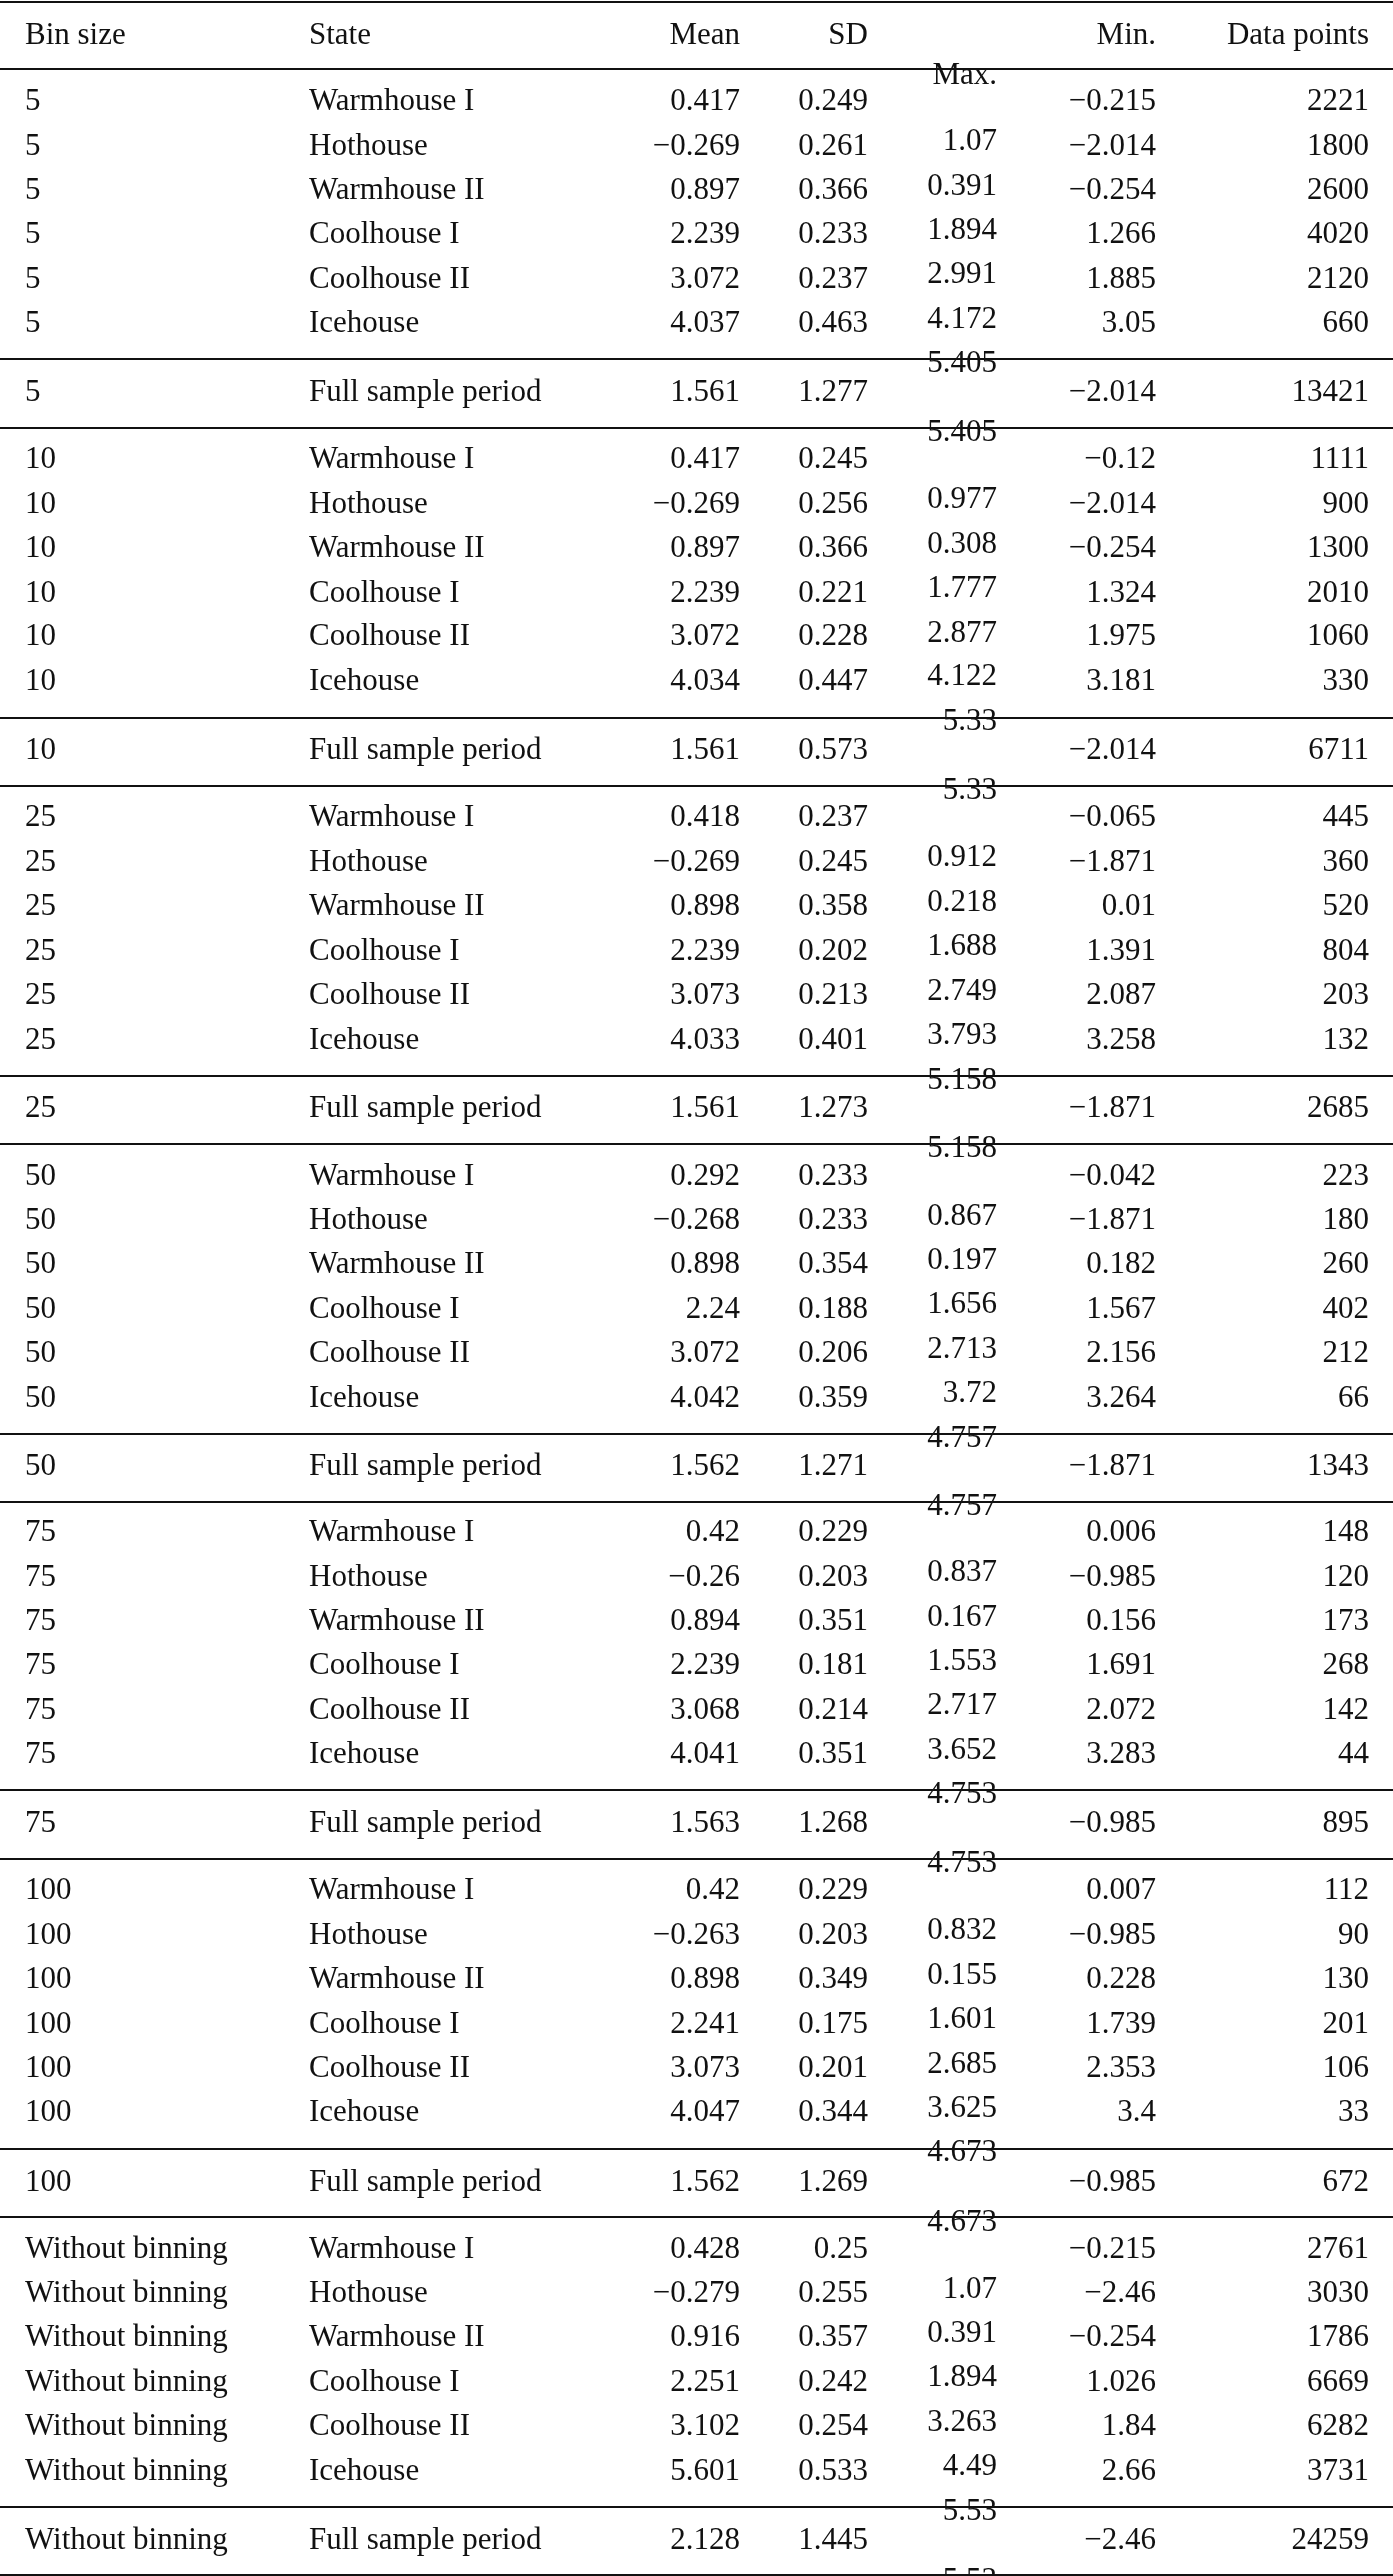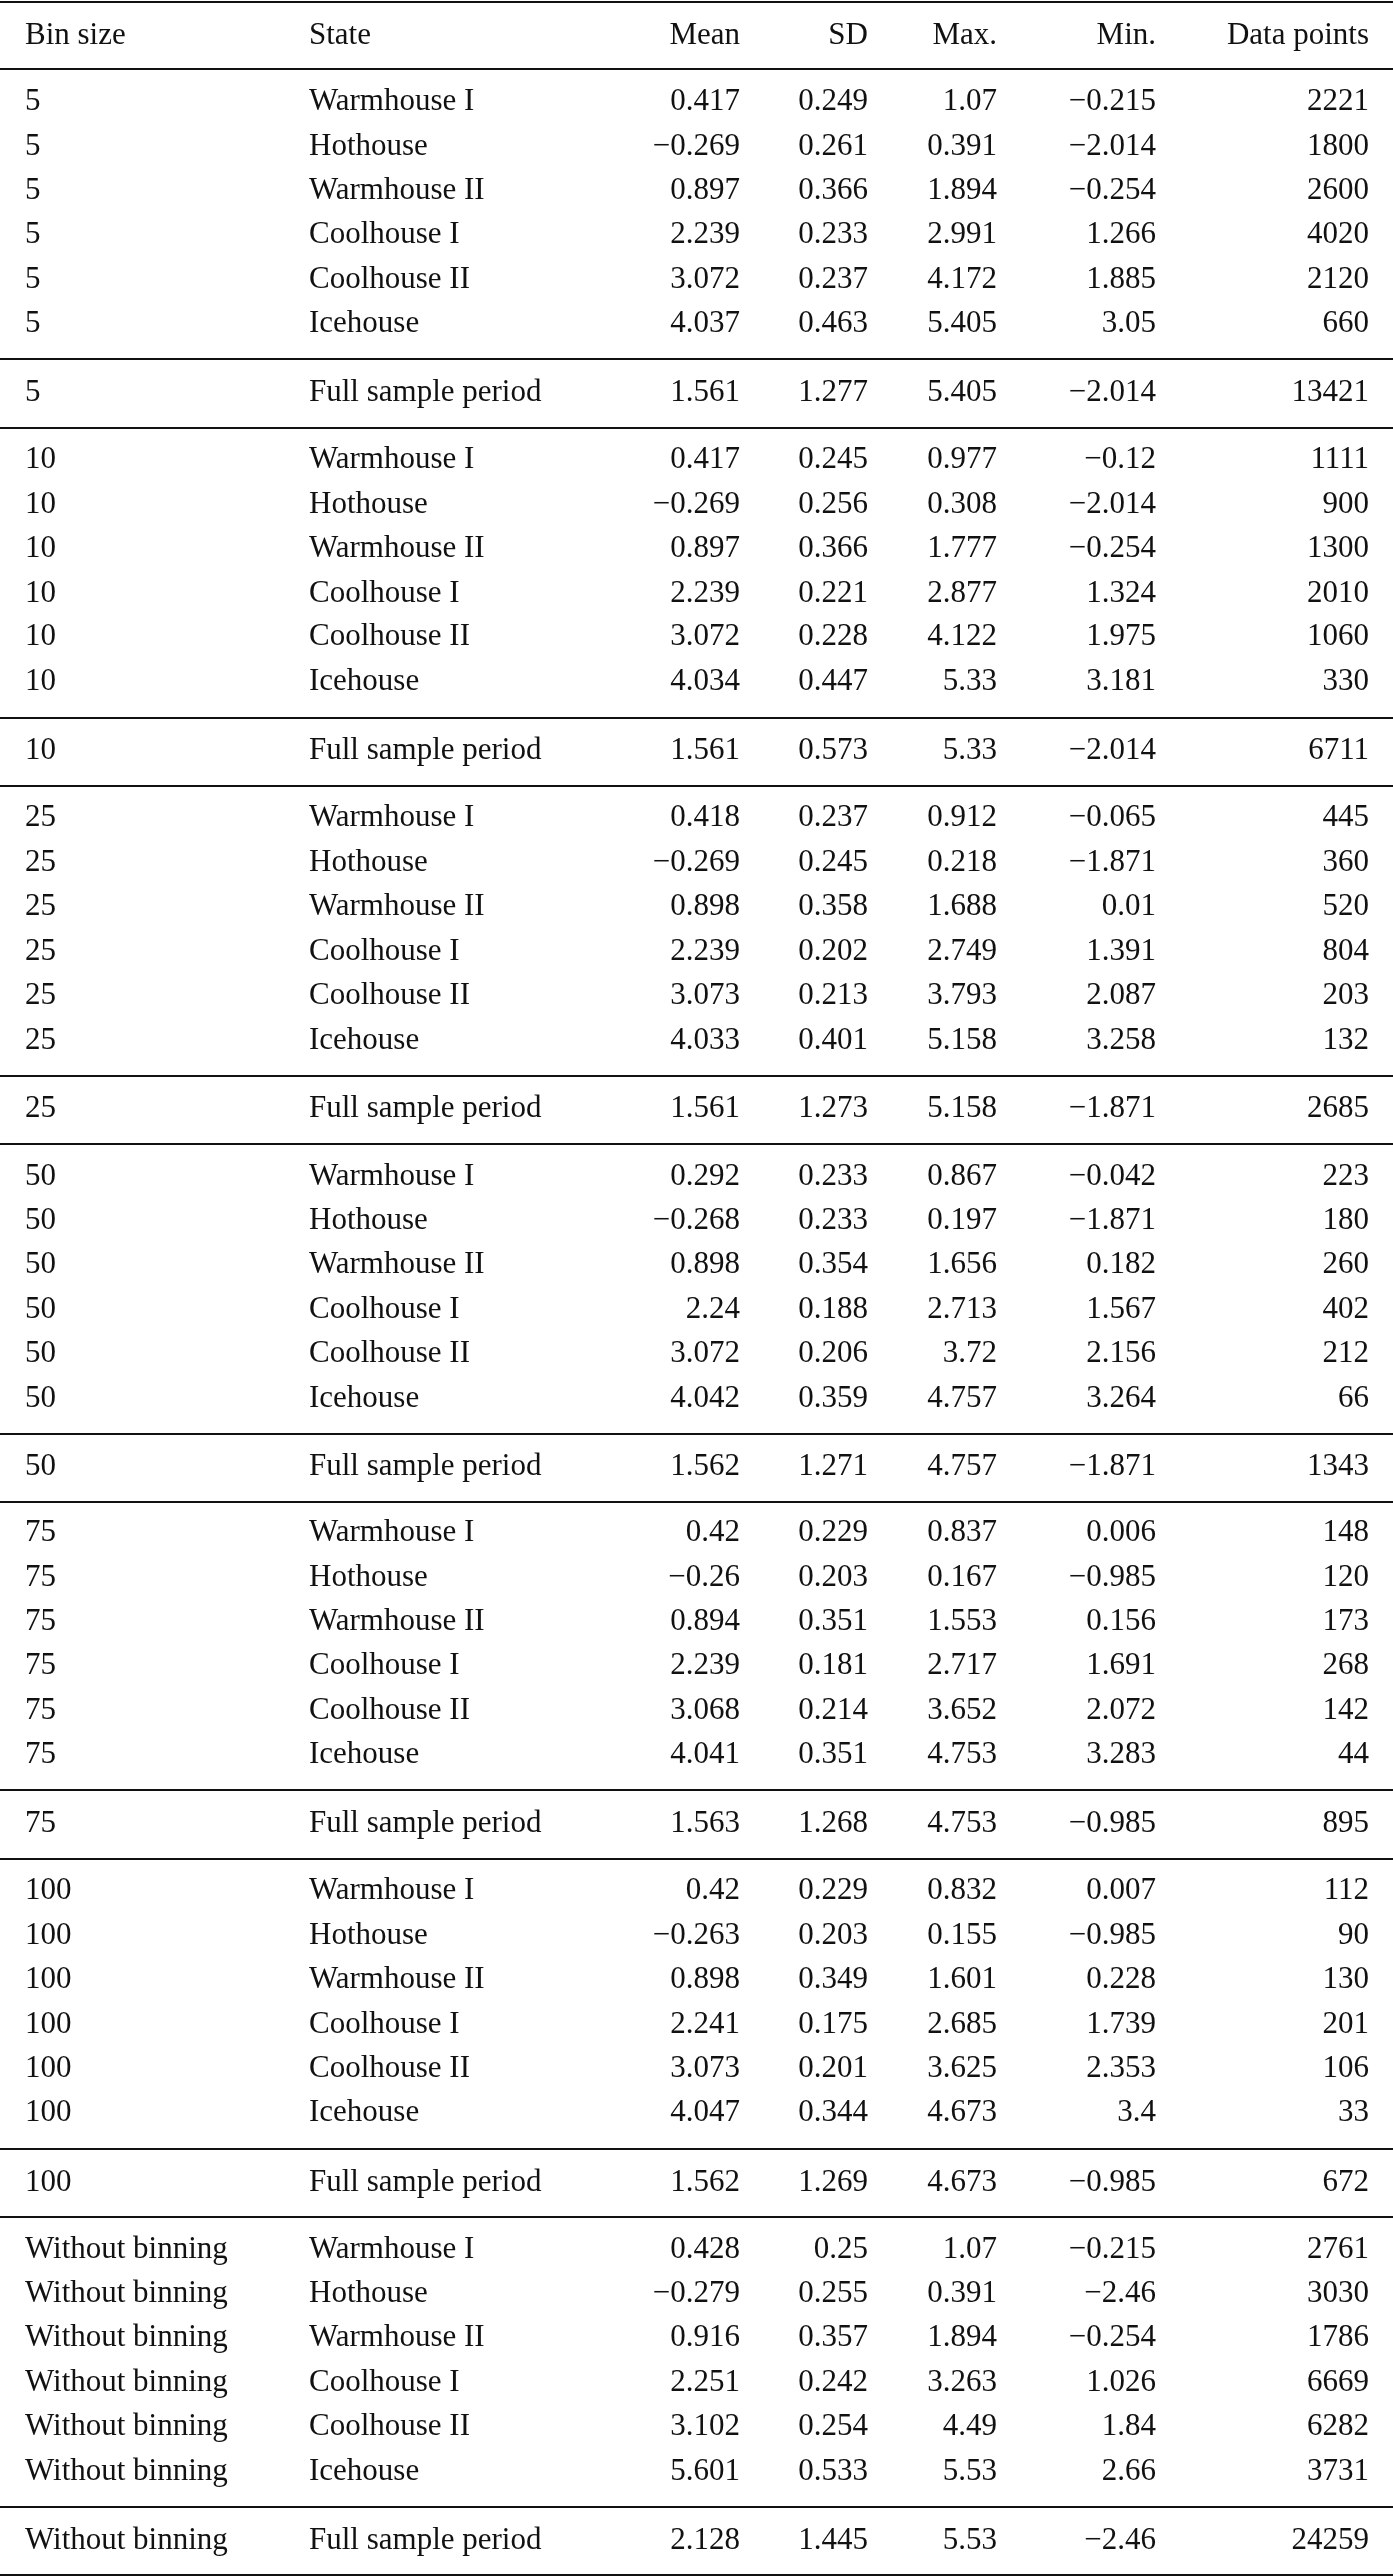--- a/index.html
+++ b/index.html
@@ -6,21 +6,21 @@
   body { width: 1394px; height: 2576px; overflow: hidden; position: relative;
          font-family: "Liberation Serif", "DejaVu Serif", serif; color: #111; }
   #tbl { position: absolute; left: 0; top: 0; width: 1394px; }
   .rule { position: absolute; left: 0; width: 1394px; background: #111; }
   .row { position: absolute; left: 0; width: 1394px; height: 44px; font-size: 31px; line-height: 44px; }
   .cell { position: absolute; top: 0; white-space: nowrap; }
   .c-bin { left: 25px; }
   .c-state { left: 309px; }
   .c-mean { right: calc(1394px - 740px); text-align: center; }
   .c-sd { right: calc(1394px - 868px); text-align: left; }
-  .c-max { right: calc(1394px - 997px); text-align: right; }
+  .c-max { right: calc(1394px - 997px); text-align: right; margin-top: 40px; }
   .c-min { right: calc(1394px - 1156px); text-align: right; }
   .c-n { right: calc(1394px - 1369px); text-align: right; }
 </style>
 </head>
 <body>
 
 <div id="tbl">
     <div class="rule" style="top: 0.7px; height: 2px;"></div>
     <div class="row" style="top: 11.5px; font-family: Liberation Serif, serif;">
       <span class="cell c-bin">Bin size</span>

